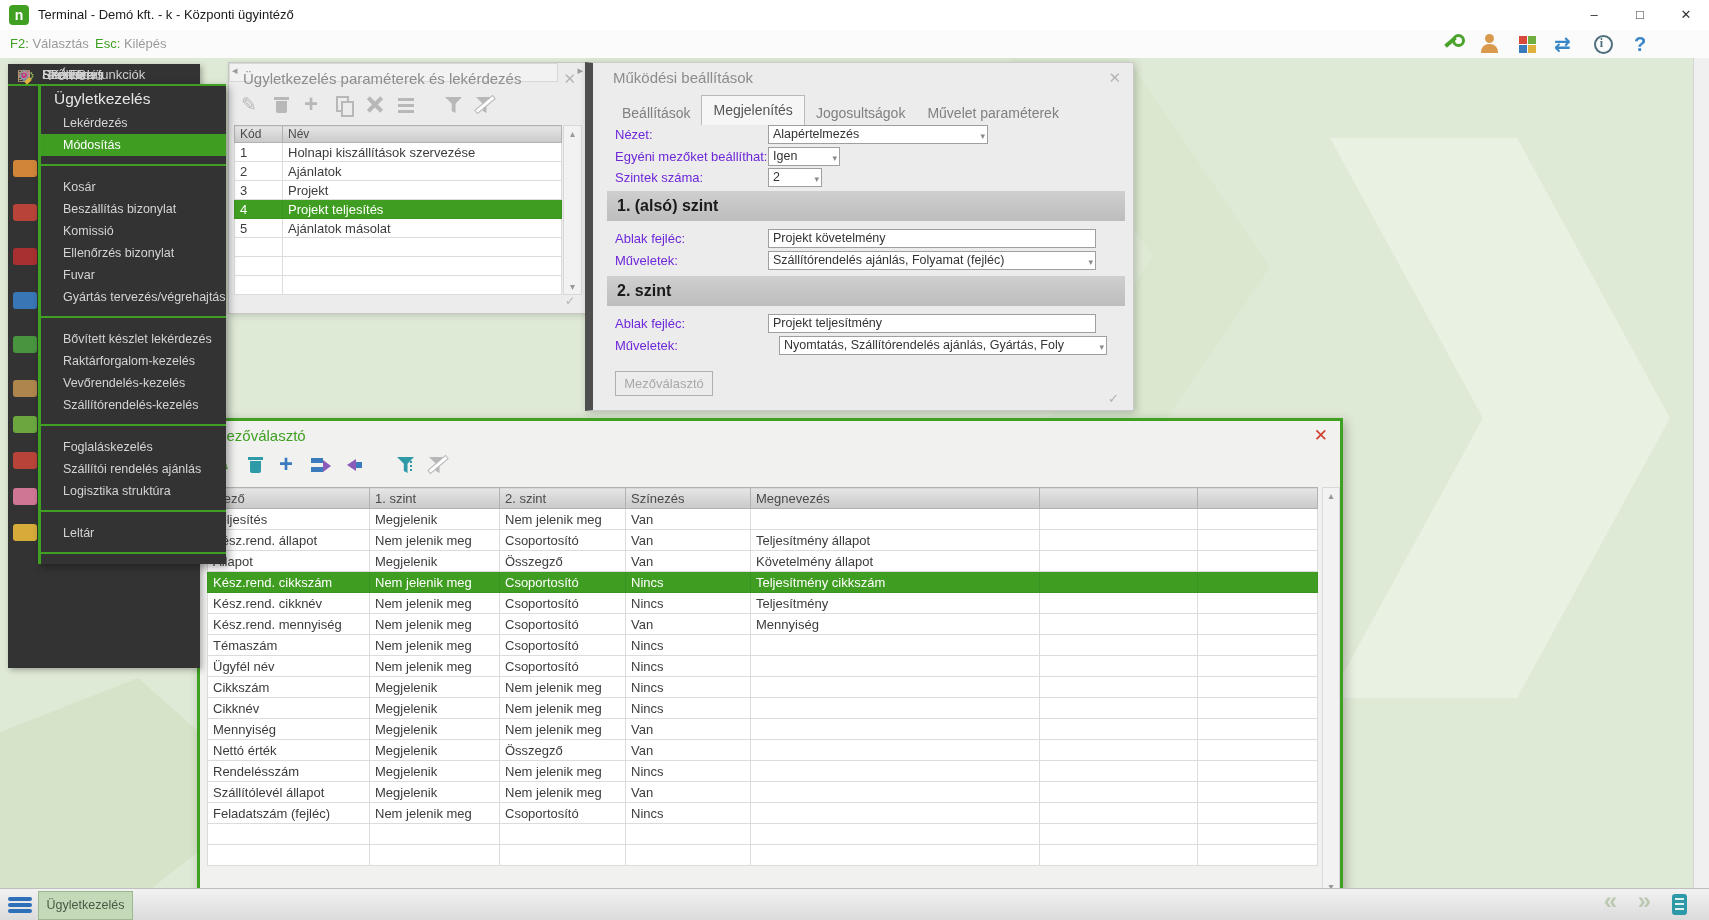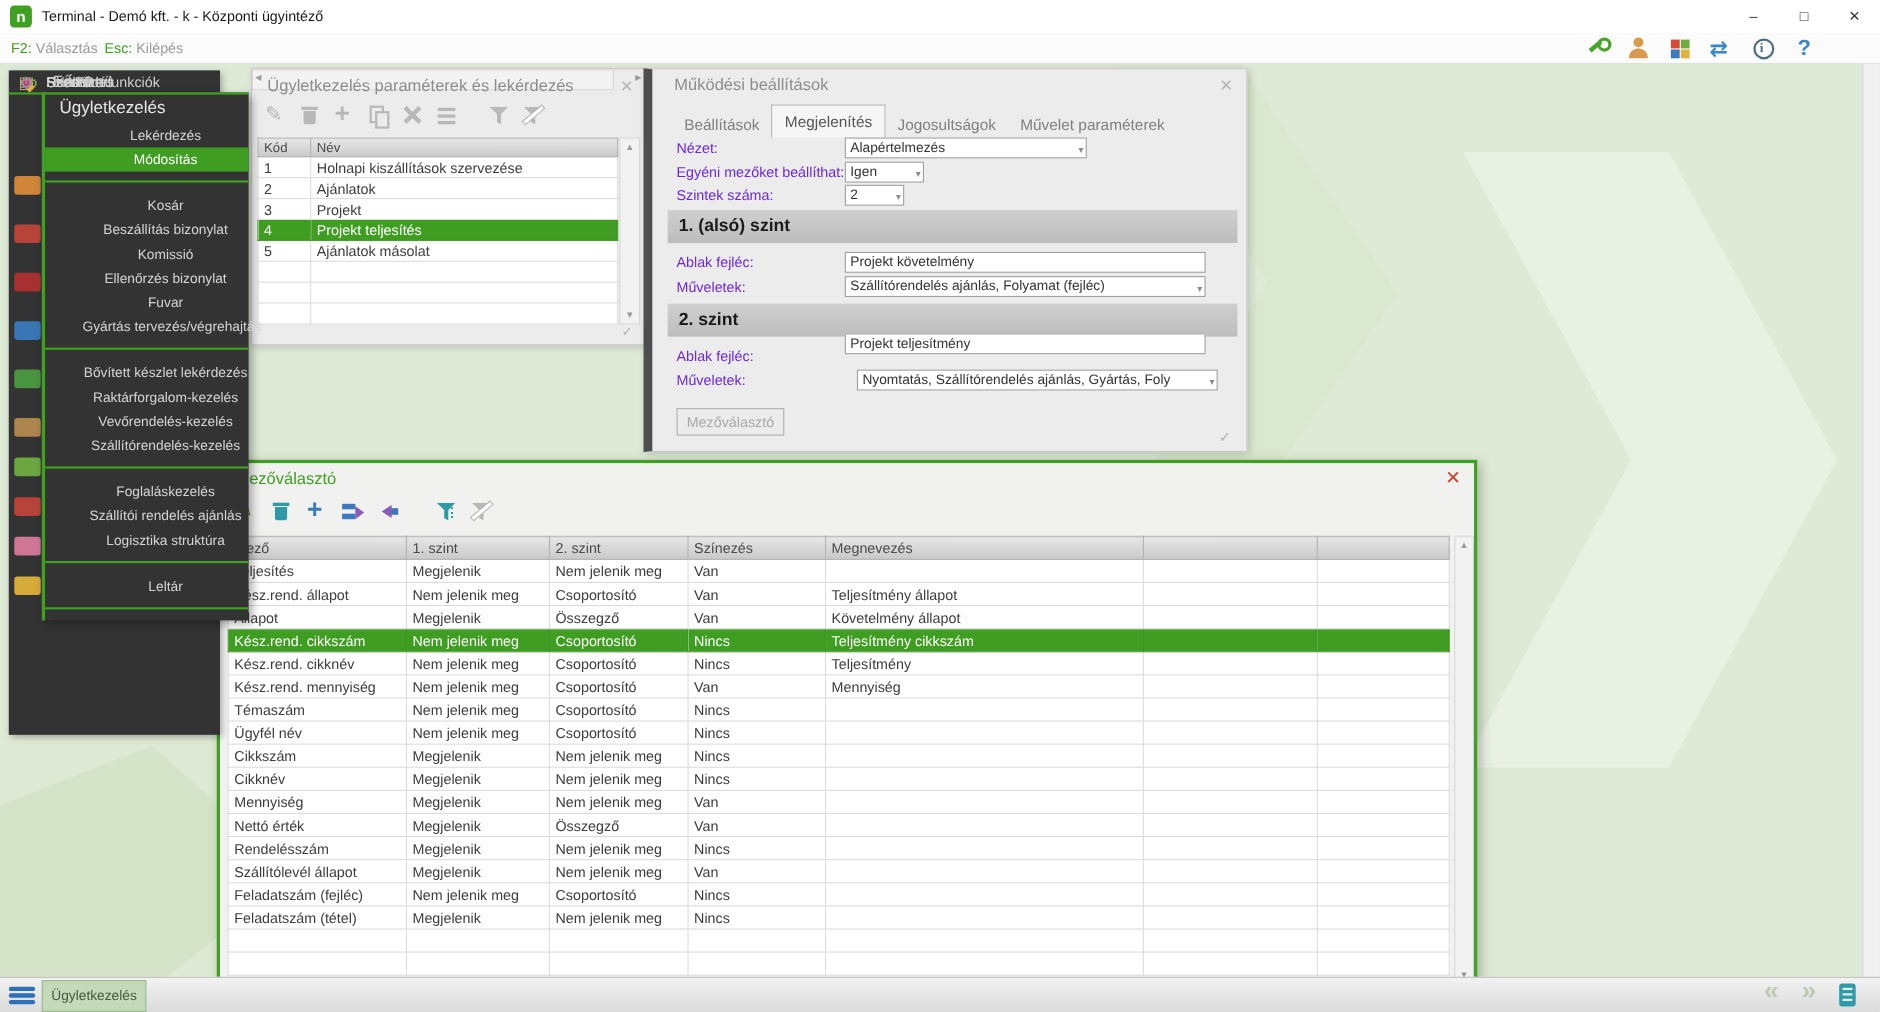--- a/index.html
+++ b/index.html
@@ -123,21 +123,21 @@
   .ic-szerviz .sb-ic::before{content:"⚙⚙";letter-spacing:-7px;color:#8fae57;font-size:12px;}
   .ic-szerzodes .sb-ic::before{content:"▤";color:#cfa878;font-size:15px;}
   .ic-ekaer .sb-ic::before{content:"◆";color:#4a7fc0;text-shadow:3px 3px 0 #e0b23b;font-size:12px;}
   .ic-struktura .sb-ic::before{content:"■";color:#c03a7a;text-shadow:2px -2px 0 #d86a9a;font-size:12px;}
   .ic-rendszer .sb-ic::before{content:"⚙";color:#9a9a9a;font-size:14px;}
   #sidebar-flyout{position:absolute;left:38px;top:26px;width:188px;background:#333;border-left:3px solid #3fa022;
     border-top:2px solid #3fa022;box-sizing:border-box;box-shadow:3px 3px 8px rgba(0,0,0,.35);}
   .f-row{position:relative;}
   .f-row .lbl{display:block;}
   .f-header .lbl{height:26px;line-height:26px;padding-left:13px;font-size:15.5px;color:#e6e6e6;}
-  .f-item .lbl{height:22px;line-height:22px;padding-left:34px;font-size:12.5px;color:#d4d4d4;white-space:nowrap;text-align:center;}
+  .f-item .lbl{height:22px;line-height:22px;padding-left:22px;font-size:12.5px;color:#d4d4d4;white-space:nowrap;}
   .f-item.selected{background:#3f9e21;}
   .f-item.selected .lbl{color:#fff;}
   .f-sep{height:2px;background:#3fa022;margin:8px 0 10px 0;}
   
   #taskbar{position:absolute;left:0;top:888px;width:100%;height:32px;background:linear-gradient(#f2f2f2,#dadada);border-top:1px solid #bfbfbf;}
   #tb-menu{position:absolute;left:8px;top:8px;width:24px;height:16px;}
   #tb-menu::before{content:"";position:absolute;left:0;top:0;width:24px;height:4px;background:#2d6fb8;border-radius:2px;
     box-shadow:0 6px 0 #2d6fb8,0 12px 0 #2d6fb8;}
   #tb-tab{position:absolute;left:38px;top:2px;width:93px;height:27px;background:#c3d9b8;border:1px solid #9cb890;
     font-size:12.5px;color:#4a5a44;text-align:center;line-height:27px;}
@@ -277,21 +277,21 @@
       <div class="secbar" style="top:128px">1. (alsó) szint</div>
       <div class="frow" style="top:166px">Ablak fejléc:</div>
       <div class="ctrl" style="left:175px;top:166px;width:318px">
         <span>Projekt követelmény</span></div>
       <div class="frow" style="top:188px">Műveletek:</div>
       <div class="ctrl" style="left:175px;top:188px;width:318px">
         <span>Szállítórendelés ajánlás, Folyamat (fejléc)</span><span class="dd-arrow">▾</span></div>
 
       <div class="secbar" style="top:213px">2. szint</div>
       <div class="frow" style="top:251px">Ablak fejléc:</div>
-      <div class="ctrl" style="left:175px;top:240px;width:318px">
+      <div class="ctrl" style="left:175px;top:251px;width:318px">
         <span>Projekt teljesítmény</span></div>
       <div class="frow" style="top:273px">Műveletek:</div>
       <div class="ctrl" style="left:186px;top:273px;width:318px">
         <span>Nyomtatás, Szállítórendelés ajánlás, Gyártás, Foly</span><span class="dd-arrow">▾</span></div>
 
       <div id="ws-button">Mezőválasztó</div>
       <div id="ws-check">✓</div>
     </div>
 
     <div id="win-fields">
@@ -458,29 +458,20 @@
             <tr>
               <td>Feladatszám (fejléc)</td>
               <td>Nem jelenik meg</td>
               <td>Csoportosító</td>
               <td>Nincs</td>
               <td></td>
               <td></td>
               <td></td>
             </tr>
             <tr>
-              <td>Feladatszám (tétel)</td>
-              <td>Megjelenik</td>
-              <td>Nem jelenik meg</td>
-              <td>Nincs</td>
-              <td></td>
-              <td></td>
-              <td></td>
-            </tr>
-            <tr>
               <td></td>
               <td></td>
               <td></td>
               <td></td>
               <td></td>
               <td></td>
               <td></td>
             </tr>
             <tr>
               <td></td>

